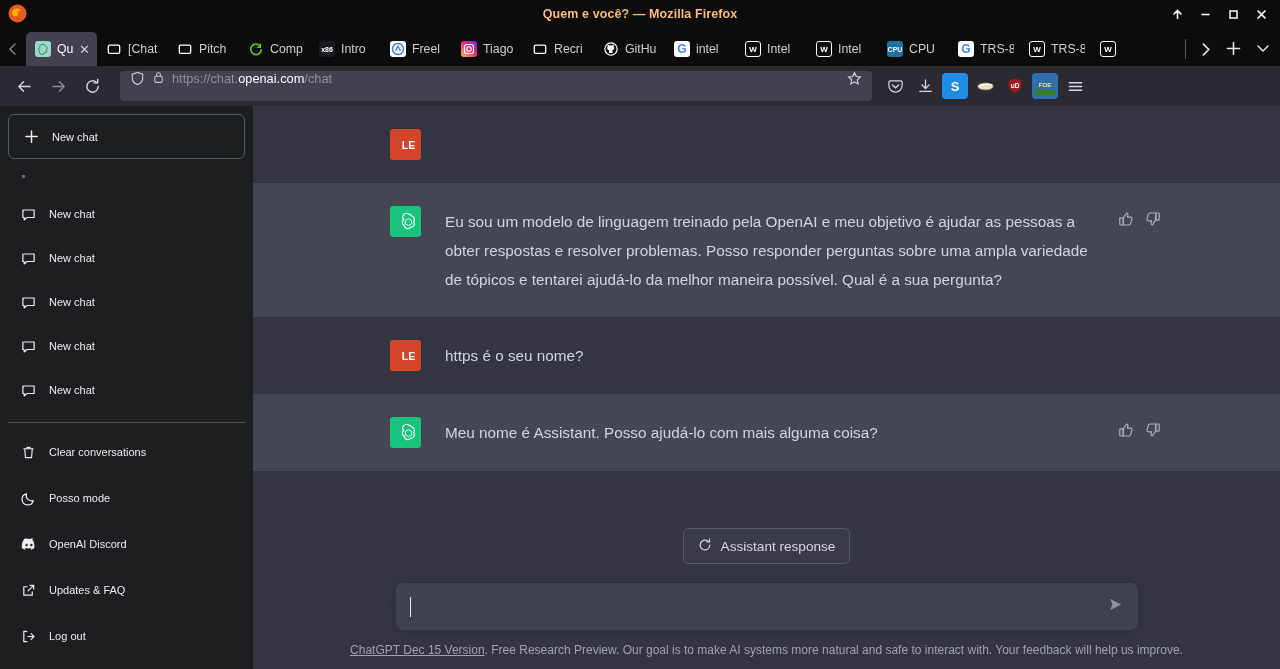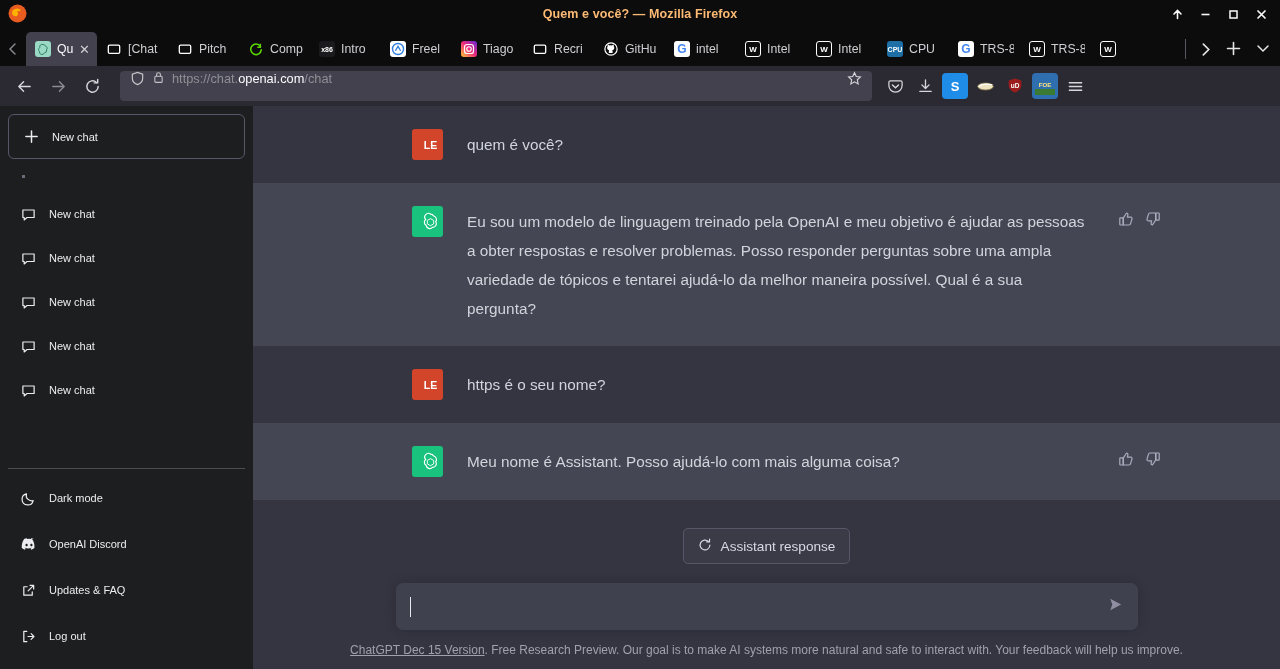--- a/index.html
+++ b/index.html
@@ -117,21 +117,21 @@
   .msg { display: flex; justify-content: center; padding: 23px 0; }
   .msg.user { background: #343541; }
   .msg.bot  { background: #444654; }
   .msg-inner {
     width: 100%; max-width: 885px; display: flex; gap: 24px; padding: 0 48px 0 0;
     align-items: flex-start;
   }
   .avatar {
     width: 31px; height: 31px; flex: 0 0 31px; border-radius: 3px;
     display: flex; align-items: center; justify-content: center;
-    font-size: 10.5px; font-weight: bold; color: #fff; margin-left: 88px; padding-left: 6px;
+    font-size: 10.5px; font-weight: bold; color: #fff; margin-left: 66px; padding-left: 6px;
   }
   .msg-body {
     flex: 1 1 auto; color: #d1d5db; font-size: 15.3px; line-height: 29px;
     padding-top: 1px; min-width: 0;
   }
   .msg-actions { display: flex; gap: 10px; flex: 0 0 auto; padding-top: 4px; color: #acacbe; }
   .msg-actions .act { width: 17px; height: 17px; display: flex; align-items: center; justify-content: center; }
 
   .composer-zone {
     flex: 0 0 auto; background: #343541; padding: 0 0 12px 0;
@@ -460,24 +460,32 @@
             </svg>
         </span>
         <span>New chat</span>
       </div>
     </div>
 
     <div class="sidebar-bottom">
       <div class="bottom-item">
         <span class="ico">
           <svg width="15" height="15" viewBox="0 0 16 16">
+              <path d="M2.5 4 H13.5 M6.3 4 V2.6 h3.4 V4 M4 4 l.7 9.4 h6.6 L12 4" fill="none" stroke="currentColor" stroke-width="1.25" stroke-linejoin="round"></path>
+            </svg>
+        </span>
+        <span>Clear conversations</span>
+      </div>
+      <div class="bottom-item">
+        <span class="ico">
+          <svg width="15" height="15" viewBox="0 0 16 16">
               <path d="M13 10.2A5.8 5.8 0 0 1 5.8 3 6 6 0 1 0 13 10.2z" fill="none" stroke="currentColor" stroke-width="1.3" stroke-linejoin="round"></path>
             </svg>
         </span>
-        <span>Dark mode</span>
+        <span>Posso mode</span>
       </div>
       <div class="bottom-item">
         <span class="ico">
           <svg width="16" height="16" viewBox="0 0 18 14">
               <path d="M14.5 1.5A12 12 0 0 0 11.4.6l-.3.7a11 11 0 0 0-4.2 0L6.6.6A12 12 0 0 0 3.5 1.5C1.2 5 .6 8.3.9 11.6a12 12 0 0 0 3.6 1.8l.8-1.3a8 8 0 0 1-1.2-.6l.3-.2a8.6 8.6 0 0 0 7.2 0l.3.2a8 8 0 0 1-1.2.6l.8 1.3a12 12 0 0 0 3.6-1.8c.4-3.8-.6-7.1-2.6-10.1zM6.3 9.6c-.7 0-1.3-.7-1.3-1.5s.6-1.5 1.3-1.5 1.3.7 1.3 1.5-.6 1.5-1.3 1.5zm5.4 0c-.7 0-1.3-.7-1.3-1.5s.6-1.5 1.3-1.5 1.3.7 1.3 1.5-.6 1.5-1.3 1.5z" fill="currentColor"></path>
             </svg>
         </span>
         <span>OpenAI Discord</span>
       </div>
       <div class="bottom-item">
@@ -502,21 +510,20 @@
   </div>
 
   <div class="chat-col">
     <div class="messages">
 
       <div class="msg user">
         <div class="msg-inner">
           <div class="avatar" style="background:#d2452a;">
             <span>LE</span>
           </div>
-          <div class="msg-body">quem é você?</div>
         </div>
       </div>
 
       <div class="msg bot">
         <div class="msg-inner">
           <div class="avatar" style="background:#19c37d;">
             <svg width="19" height="19" viewBox="0 0 24 24">
                 <path d="M12 2.6a4.6 4.6 0 0 1 4.1 2.5 4.6 4.6 0 0 1 2.5 7.2 4.6 4.6 0 0 1-4.1 7.1 4.6 4.6 0 0 1-8-2.5 4.6 4.6 0 0 1-.6-7.5A4.6 4.6 0 0 1 12 2.6z" fill="none" stroke="#ffffff" stroke-width="1.5"></path>
                 <path d="M12 8.4 L16 10.6 v4.4 L12 17.2 8 15 v-4.4z" fill="none" stroke="#ffffff" stroke-width="1.2"></path>
               </svg>

